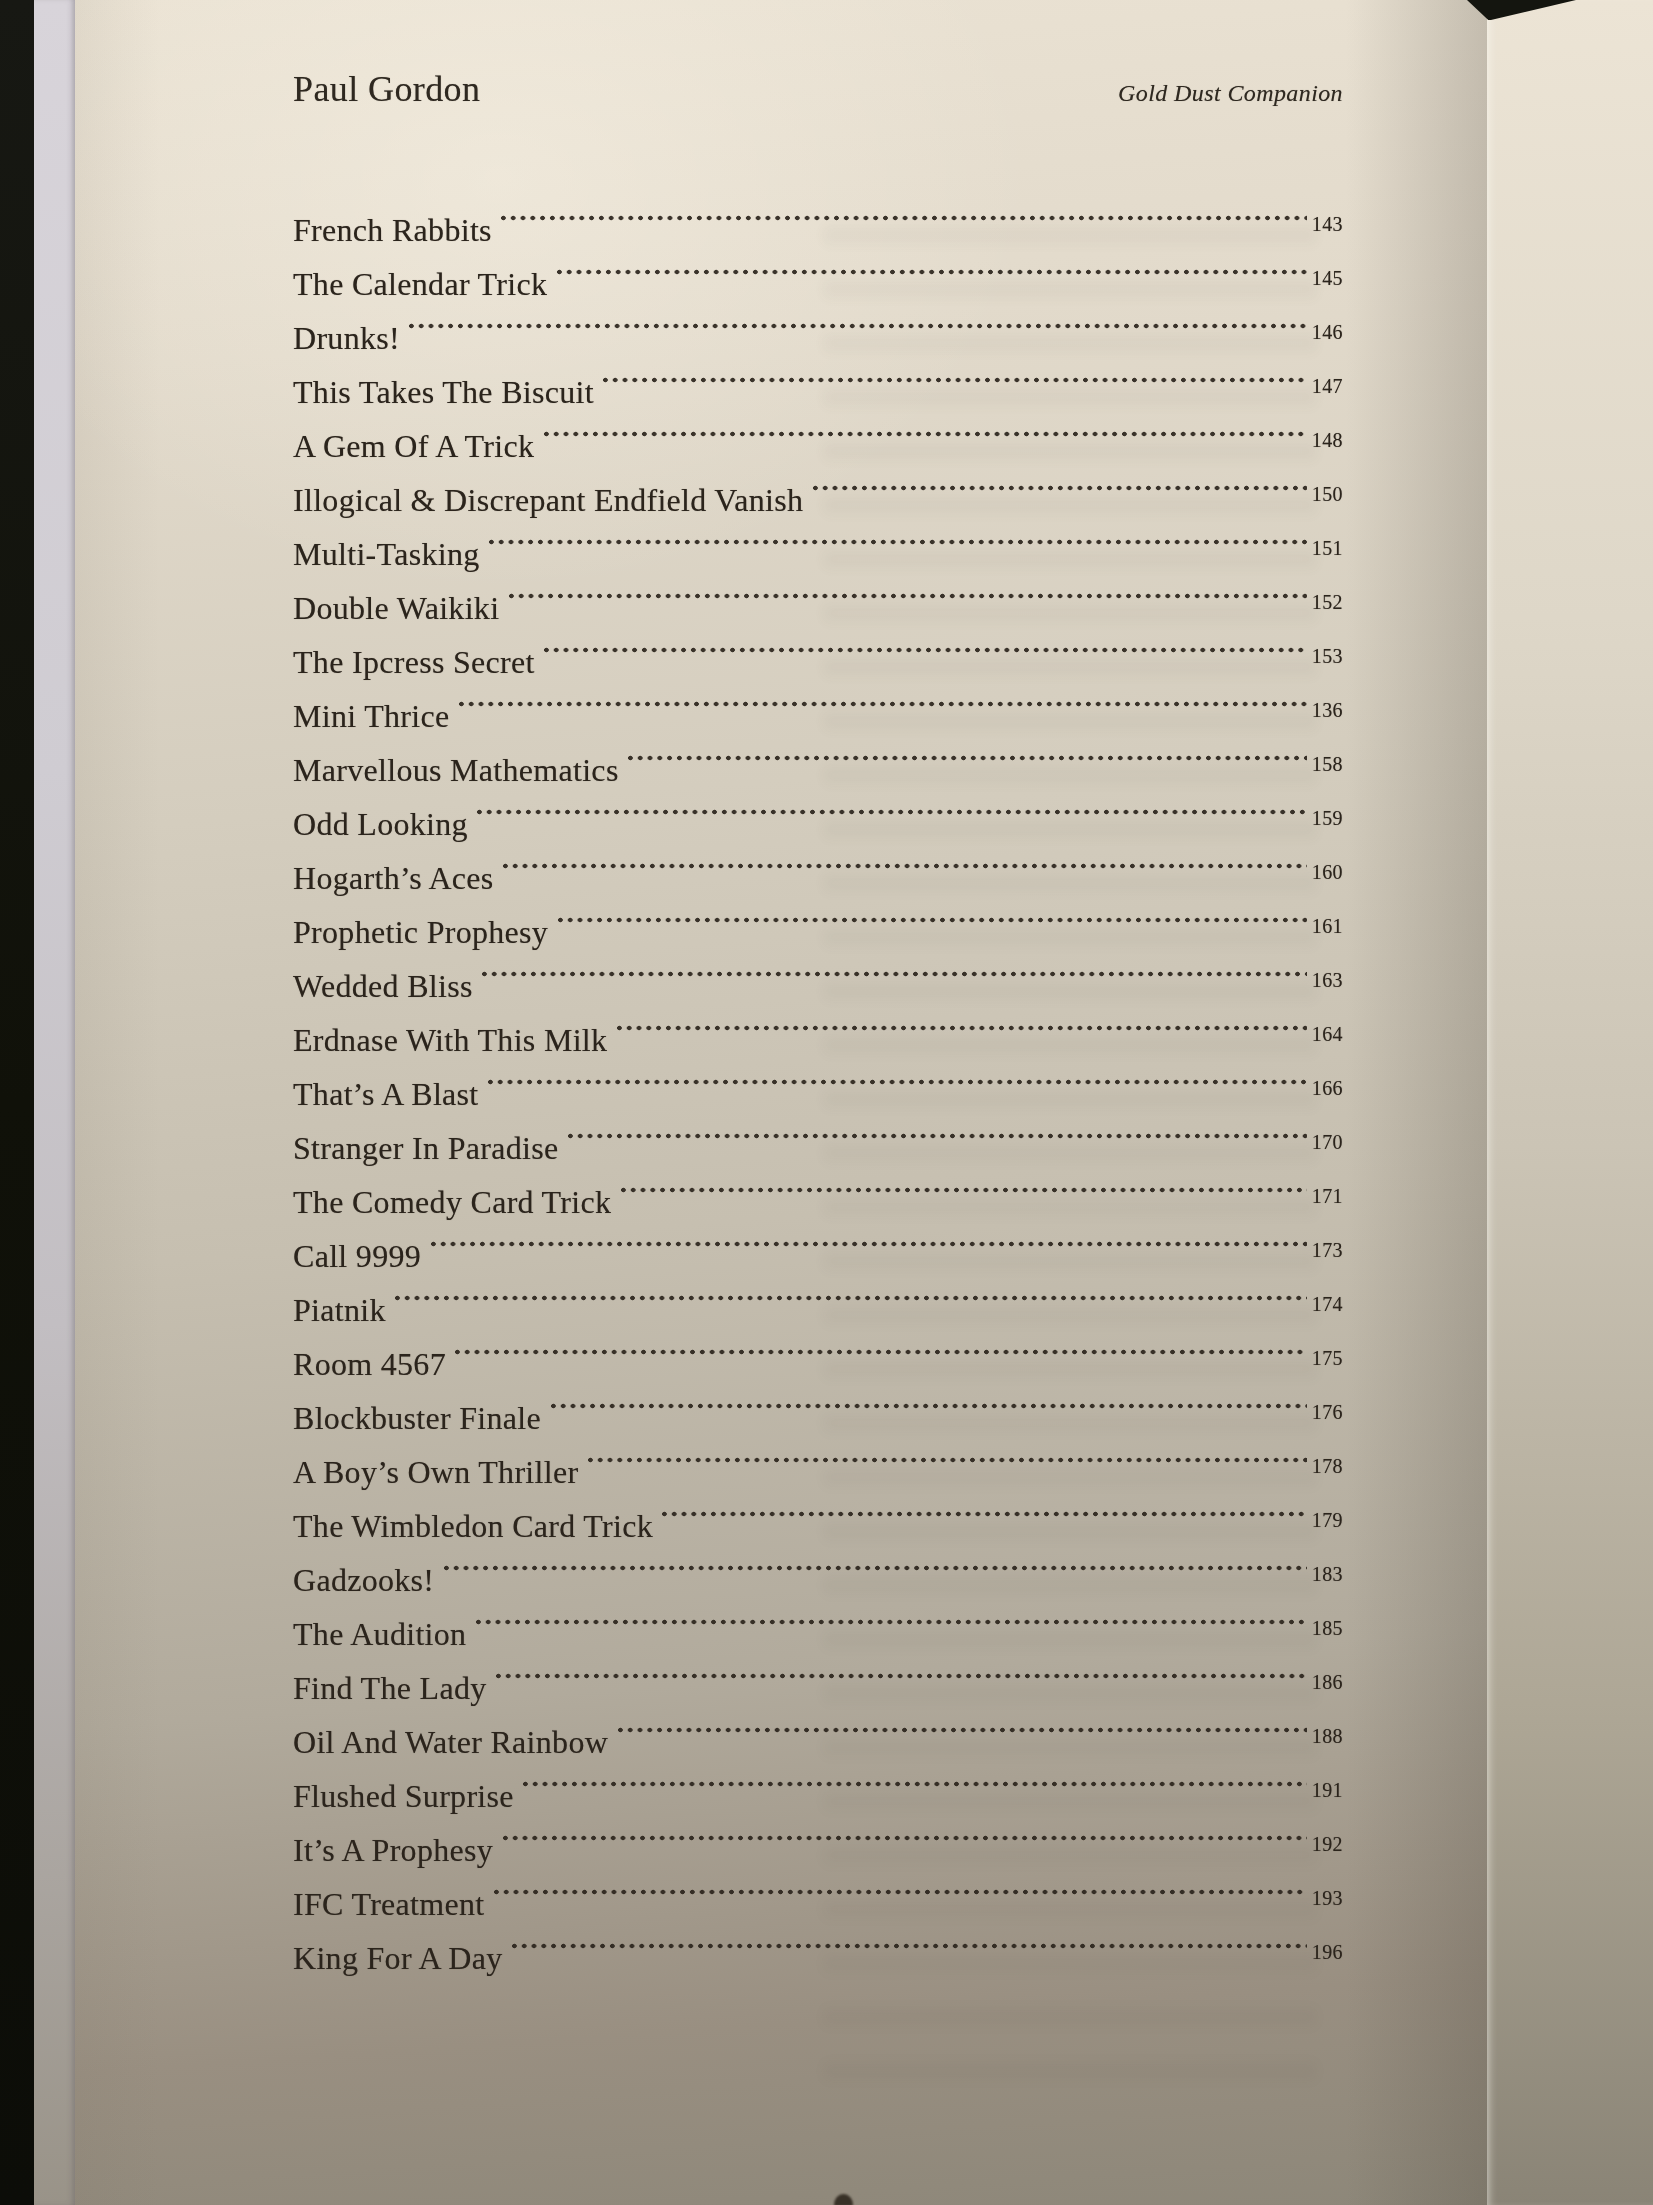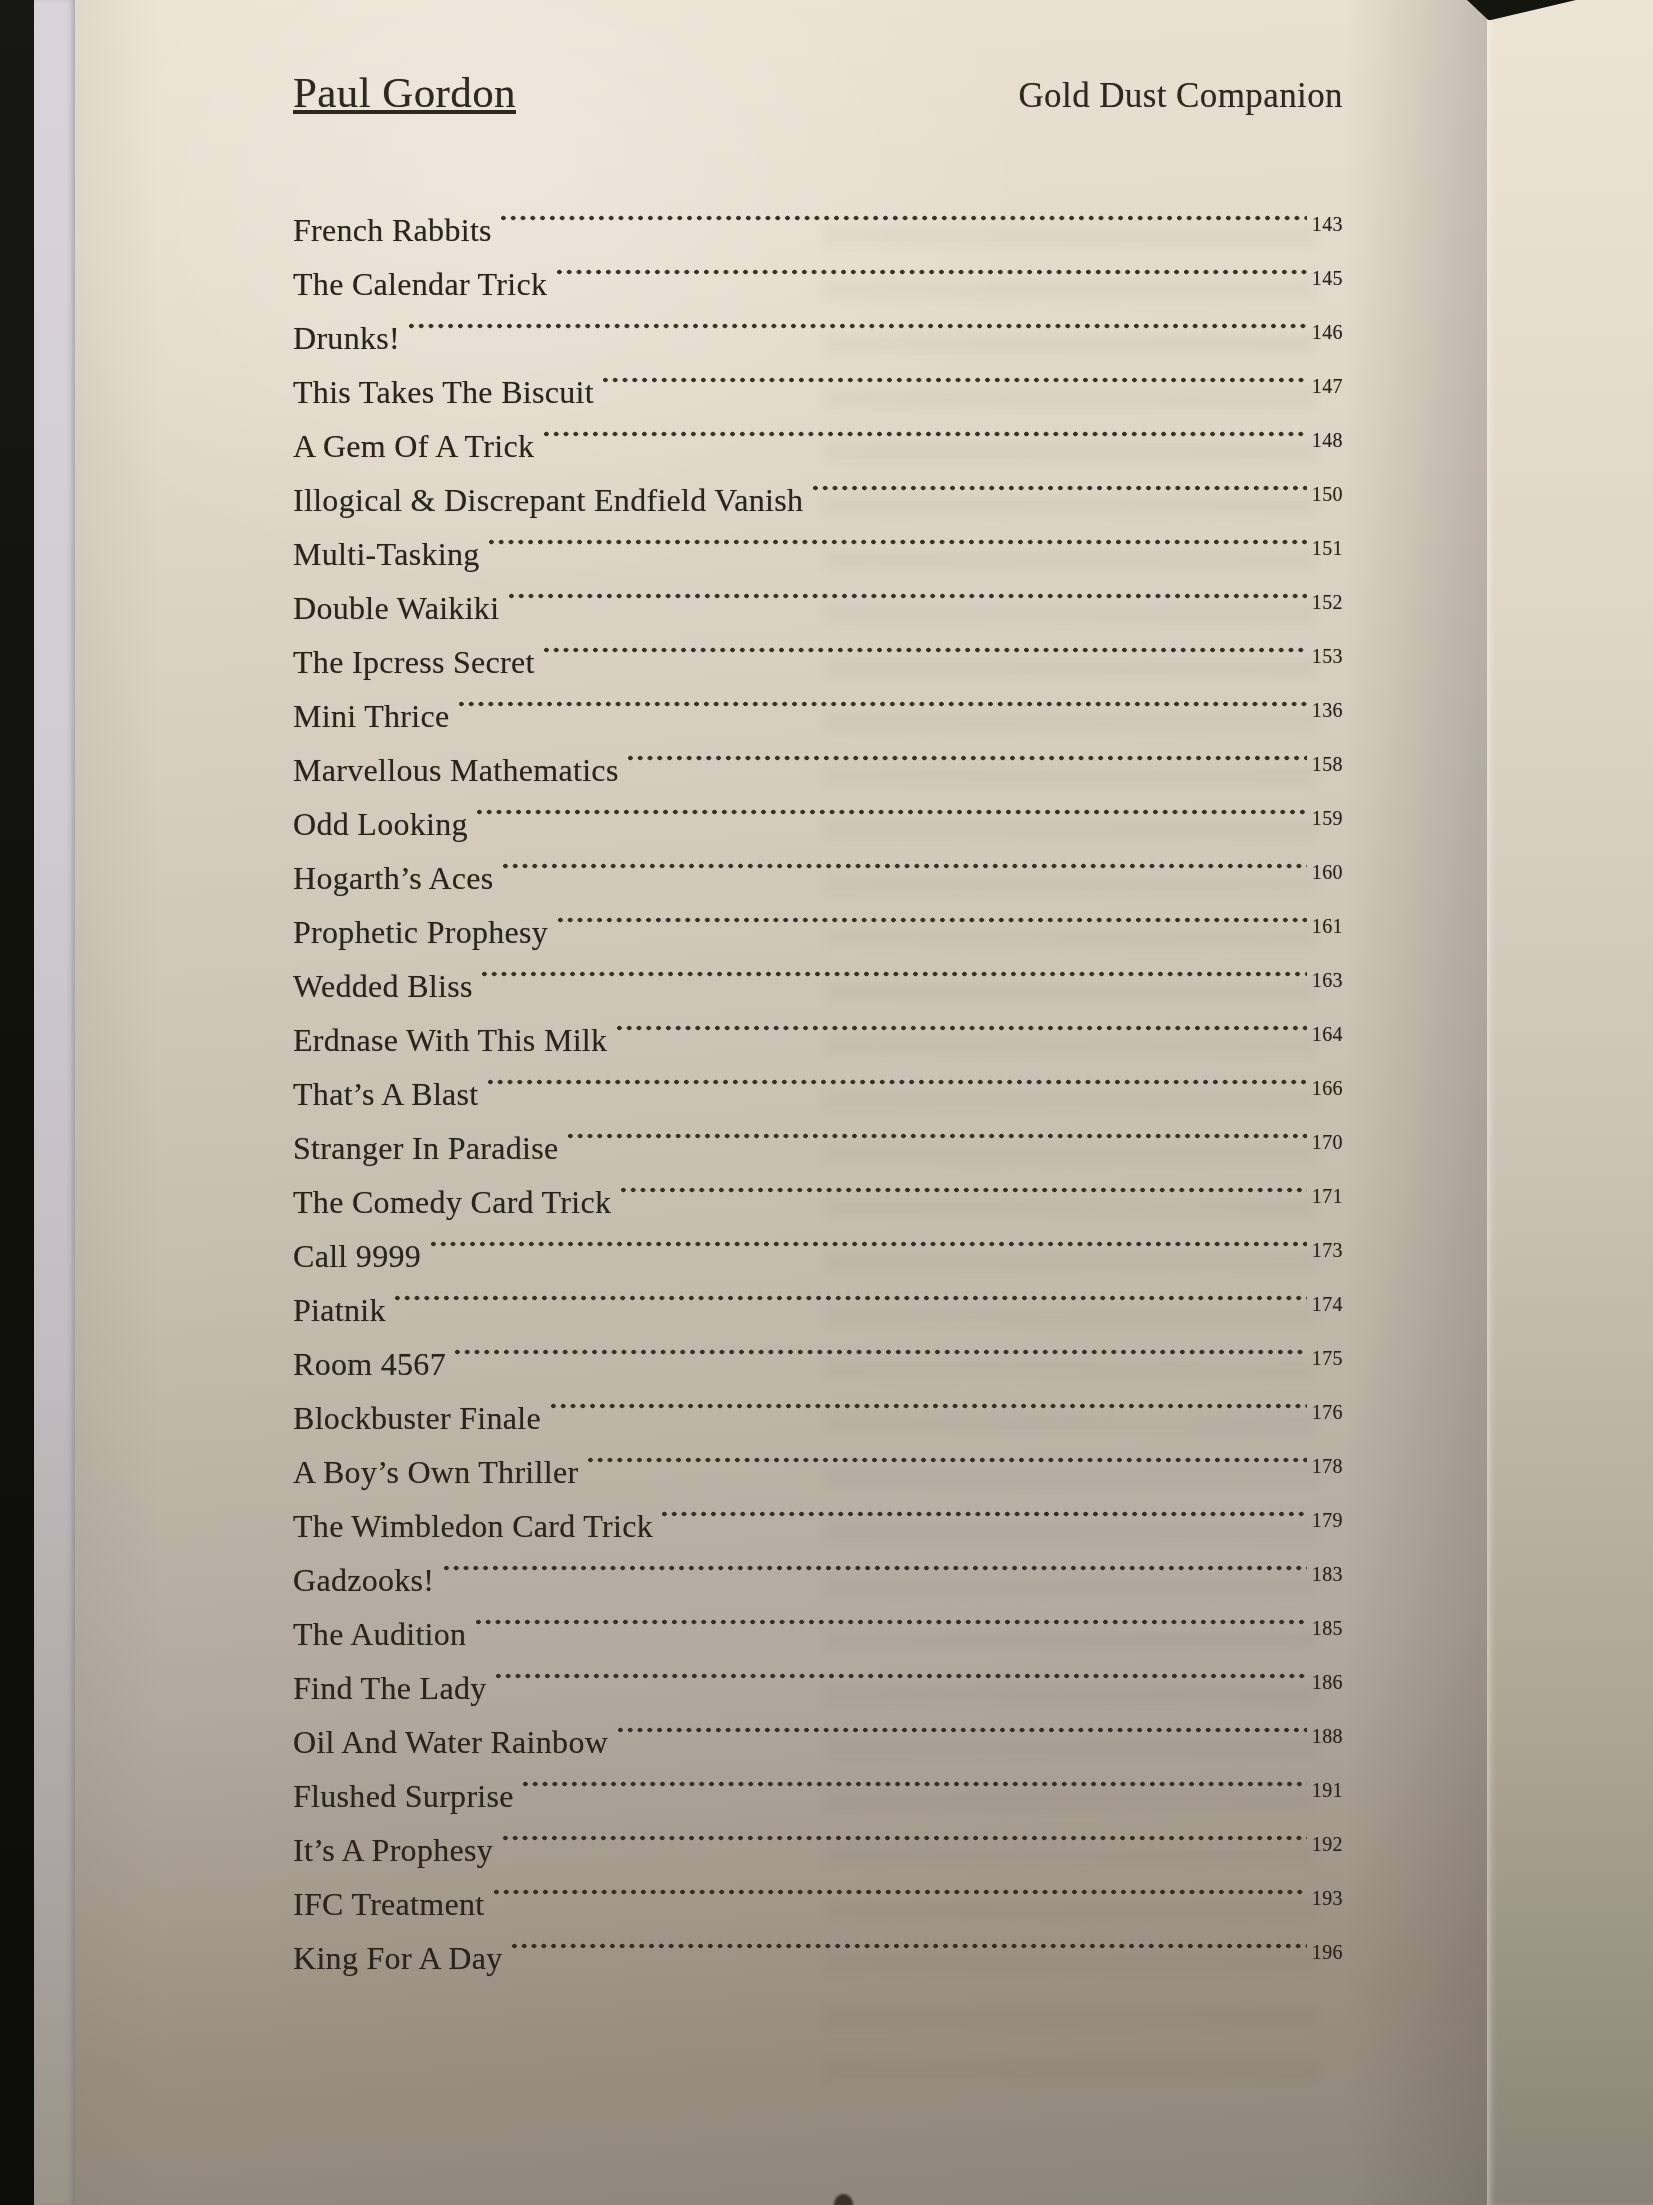--- a/index.html
+++ b/index.html
@@ -45,26 +45,25 @@
     background:#14150f;
     clip-path:polygon(0 0,100% 0,20% 100%);
   }
 
   .page-header {
     position:absolute; top:68px; left:218px; right:144px;
     display:flex; justify-content:space-between; align-items:baseline;
     color:#2e2820;
   }
   .author {
-    font-size:43px; letter-spacing:0.4px;
+    font-size:36px; letter-spacing:0.4px;
     text-shadow:0 0 0.8px rgba(46,40,32,0.45);
-    text-decoration:underline;
   }
   .book-title {
-    font-size:35px; letter-spacing:0.4px;
+    font-size:24px; font-style:italic; letter-spacing:0.4px;
     text-shadow:0 0 0.8px rgba(46,40,32,0.45);
   }
 
   .toc {
     position:absolute; top:214px; left:218px; right:144px;
     color:#2b241c;
   }
   .toc-row {
     display:flex; align-items:flex-start; height:54px;
   }

